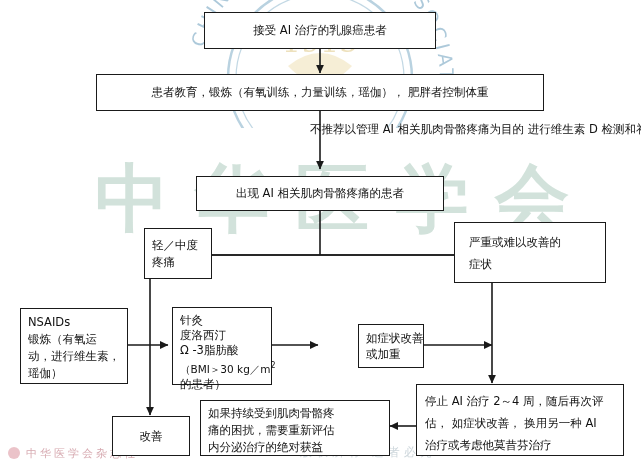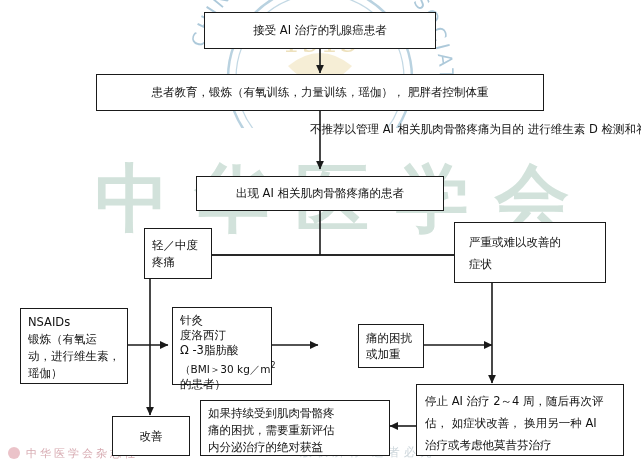--- a/index.html
+++ b/index.html
@@ -251,21 +251,21 @@
   <div class="node left" style="left:172px; top:307px; width:100px; height:78px; line-height:15px;">
     <span class="ln">针灸</span>
     <span class="ln">度洛西汀</span>
     <span class="ln">Ω -3脂肪酸</span>
     <span class="ln" style="font-size:10.5px;"><span>（BMI＞30 kg／m</span><span class="sup">2</span></span>
     <span class="ln">的患者）</span>
   </div>
 
   <div class="node leftmid" style="left:320px; top:324px; width:66px; height:44px;">
     <span style="line-height:16px;">
-      <span class="ln">痛的困扰</span>
+      <span class="ln">如症状改善</span>
       <span class="ln">或加重</span>
     </span>
   </div>
 
   <div class="node center" style="left:112px; top:416px; width:78px; height:40px;">
     <span>改善</span>
   </div>
 
   <div class="node left" style="left:200px; top:400px; width:190px; height:56px; line-height:17px; padding-top:4px;">
     <span class="ln">如果持续受到肌肉骨骼疼</span>

